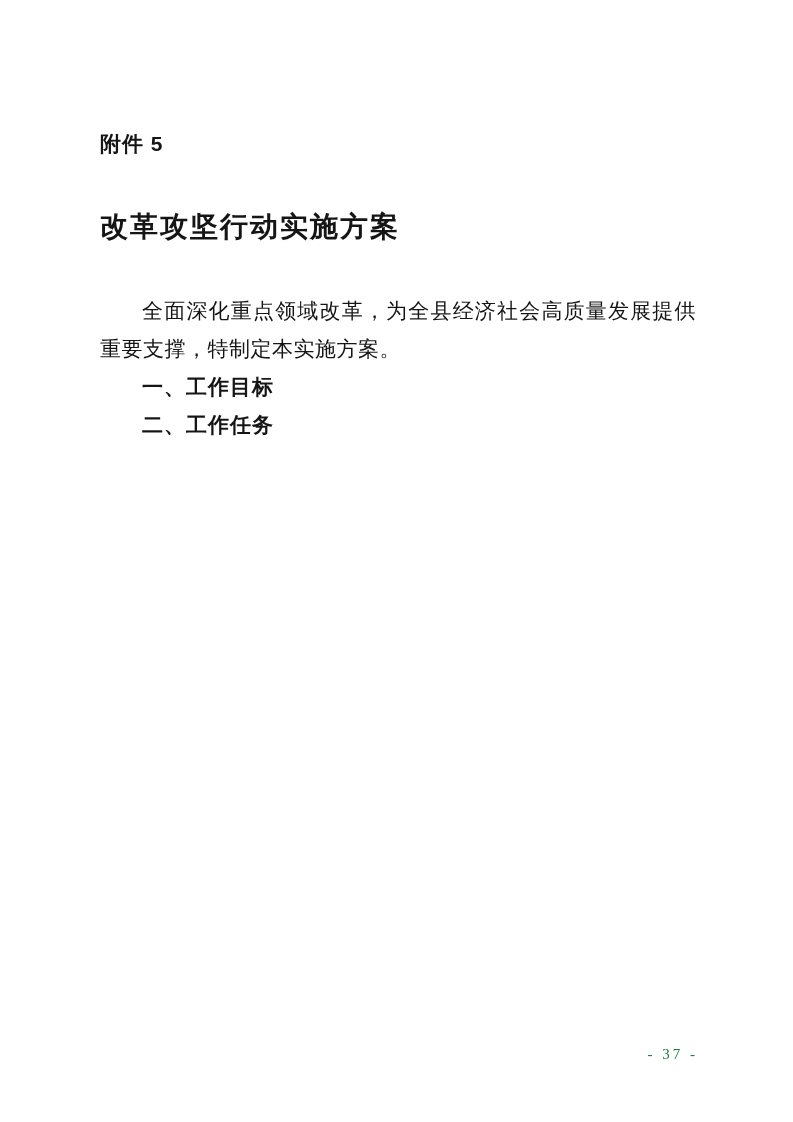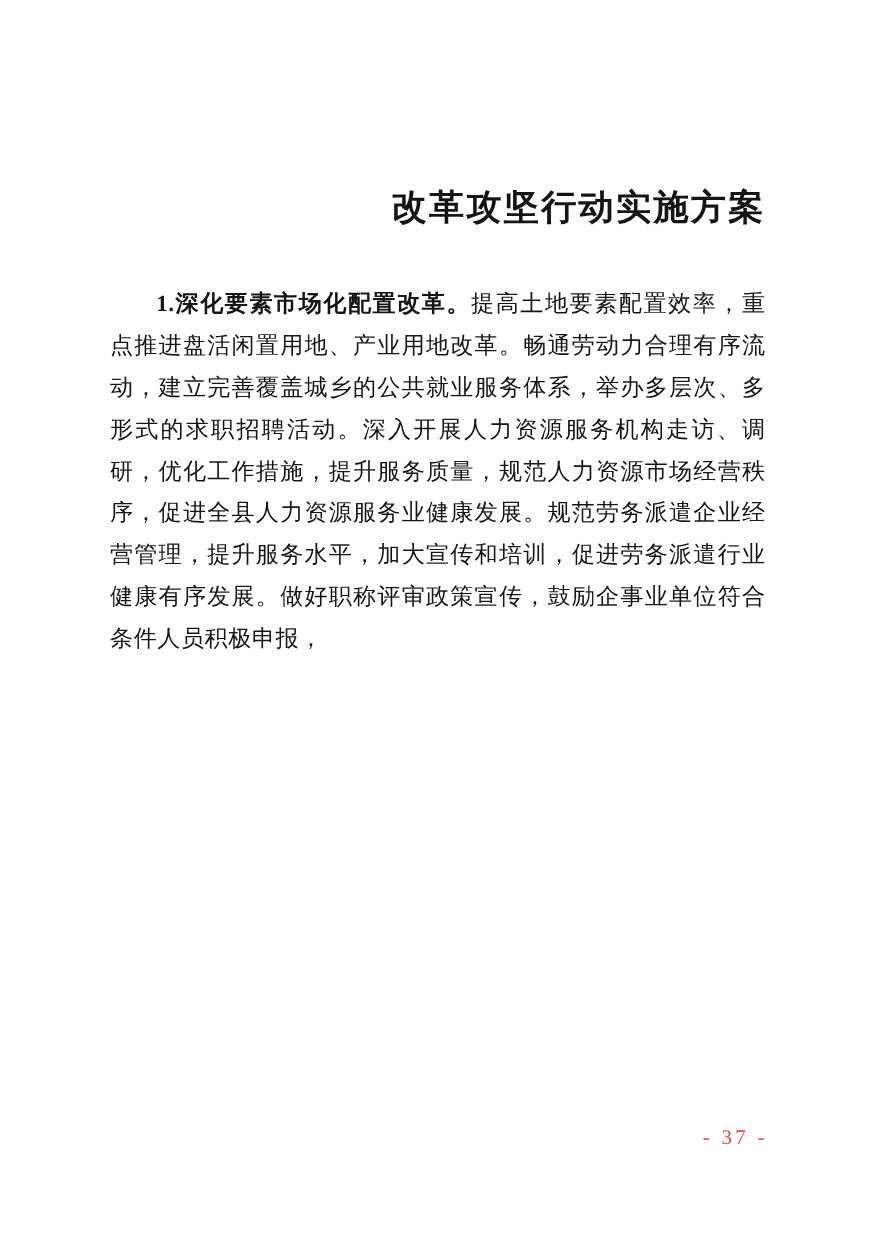--- a/index.html
+++ b/index.html
@@ -22,23 +22,23 @@
     padding: 130px 97px 0 100px;
     background: #ffffff;
   }
   .attachment {
     font-family: "Liberation Sans", "DejaVu Sans", sans-serif;
     font-size: 21px;
     font-weight: bold;
     letter-spacing: 1px;
   }
   .doc-title {
-    margin: 37px 0 0 0;
-    text-align: right;
-    font-size: 32px;
+    margin: 50px 0 0 0;
+    text-align: left;
+    font-size: 28px;
     font-weight: bold;
     letter-spacing: 2px;
     font-family: "Liberation Serif", "DejaVu Serif", serif;
   }
   .doc-body {
     margin-top: 46px;
     font-size: 21px;
     line-height: 38px;
     text-align: justify;
     letter-spacing: 0.5px;
@@ -55,40 +55,43 @@
     font-family: "Liberation Sans", "DejaVu Sans", sans-serif;
     letter-spacing: 1px;
   }
   .subheading {
     font-weight: bold;
     letter-spacing: 1px;
   }
   .page-number {
     position: absolute;
     right: 95px;
-    bottom: 76px;
-    font-size: 19px;
+    bottom: 59px;
+    font-size: 15px;
     letter-spacing: 3px;
-    color: #ef4444;
+    color: #15803d;
   }
 </style>
 </head>
 <body>
 
 <div class="page">
 
+  <div class="attachment">附件 5</div>
 
   <h1 class="doc-title">改革攻坚行动实施方案</h1>
 
   <div class="doc-body">
 
+    <p>全面深化重点领域改革，为全县经济社会高质量发展提供重要支撑，特制定本实施方案。</p>
+
+    <p class="heading">一、工作目标</p>
 
 
+    <p class="heading">二、工作任务</p>
 
 
-
-    <p><span class="bold">1.深化要素市场化配置改革。</span><span>提高土地要素配置效率，重点推进盘活闲置用地、产业用地改革。畅通劳动力合理有序流动，建立完善覆盖城乡的公共就业服务体系，举办多层次、多形式的求职招聘活动。深入开展人力资源服务机构走访、调研，优化工作措施，提升服务质量，规范人力资源市场经营秩序，促进全县人力资源服务业健康发展。规范劳务派遣企业经营管理，提升服务水平，加大宣传和培训，促进劳务派遣行业健康有序发展。做好职称评审政策宣传，鼓励企事业单位符合条件人员积极申报，</span></p>
 
   </div>
 
   <div class="page-number">- 37 -</div>
 
 </div>
 
 </body></html>

